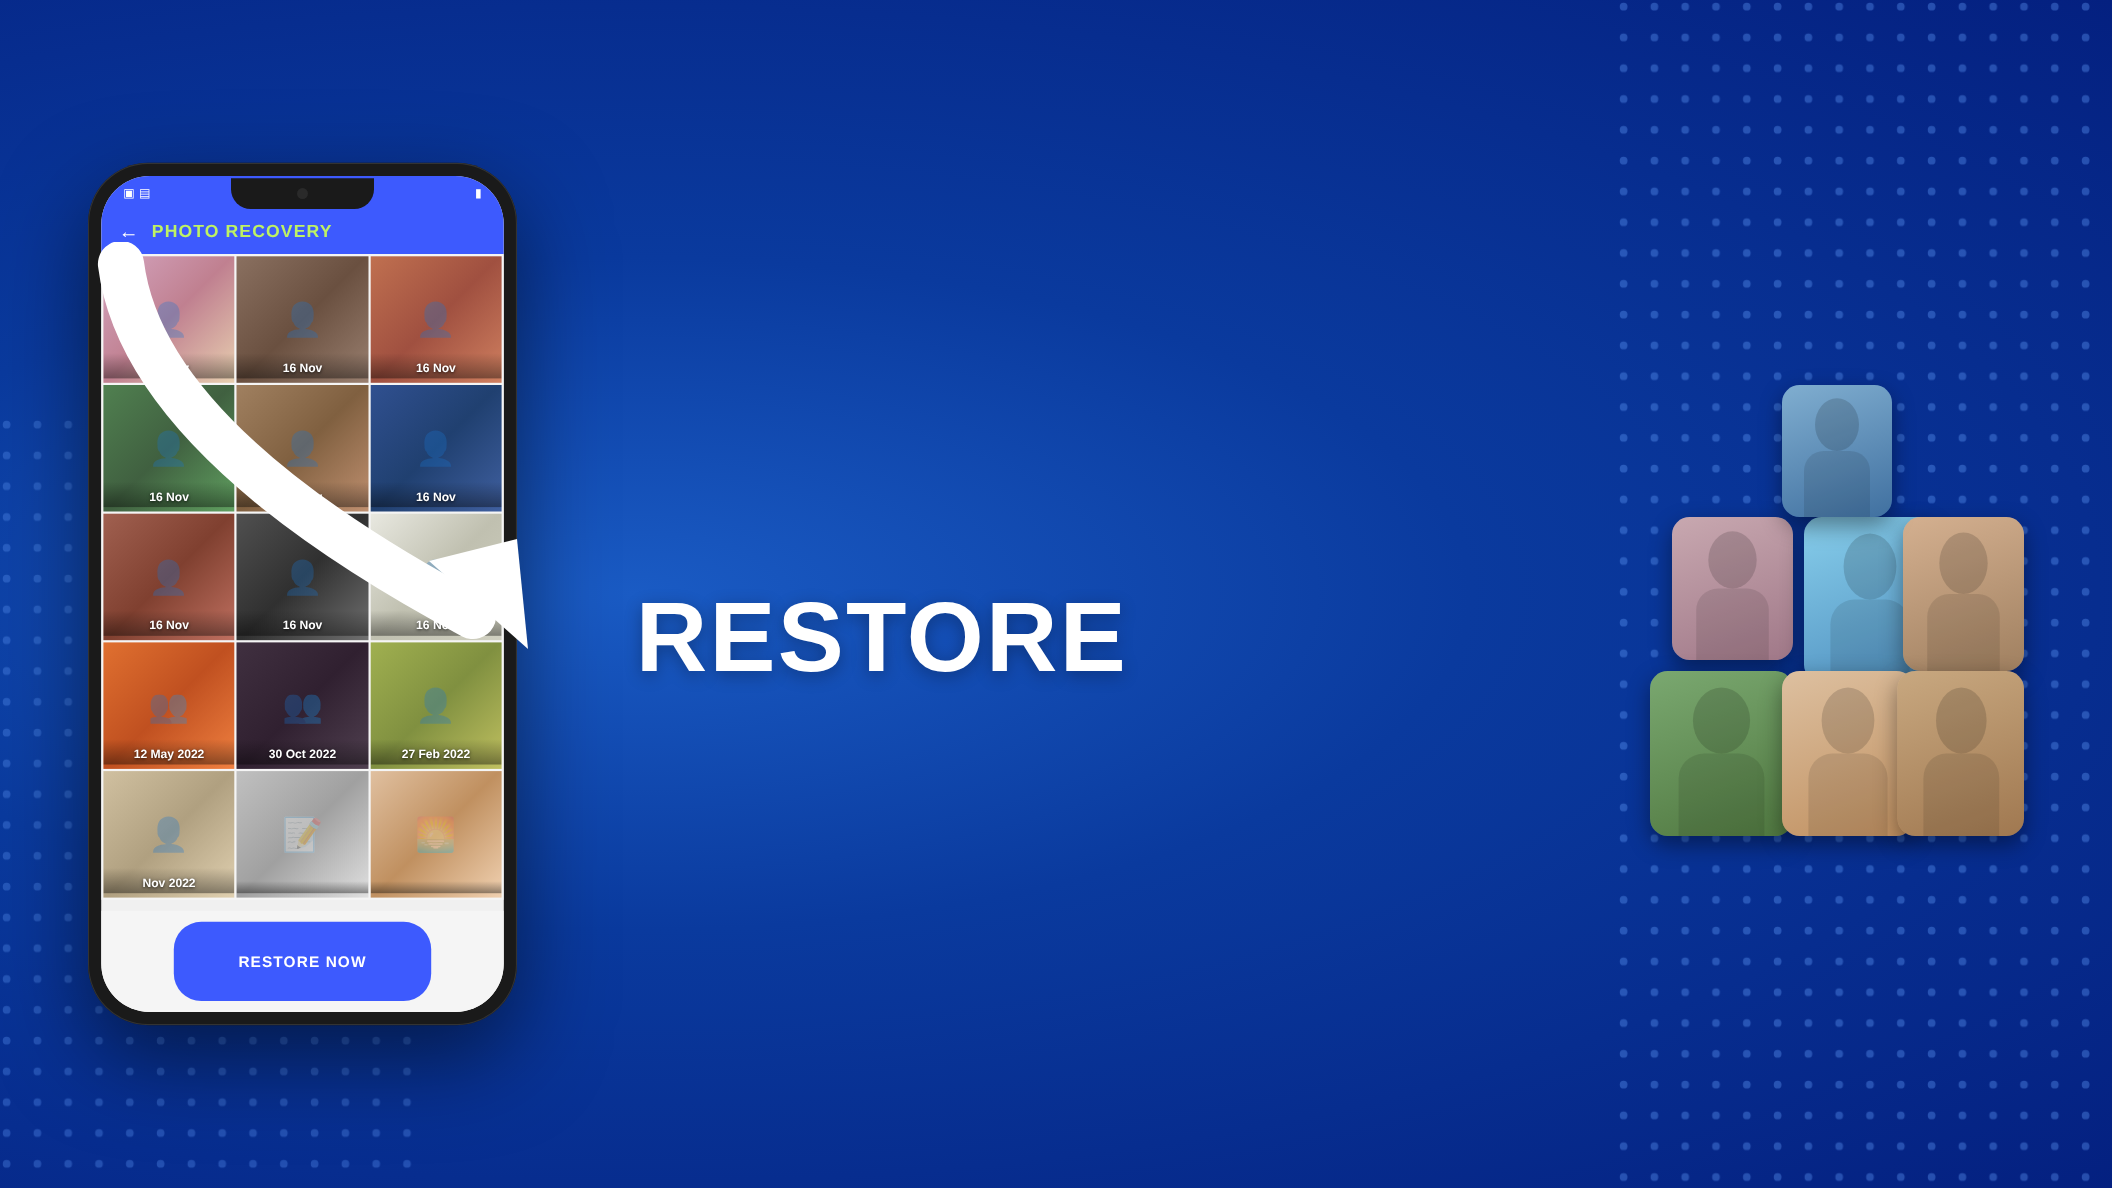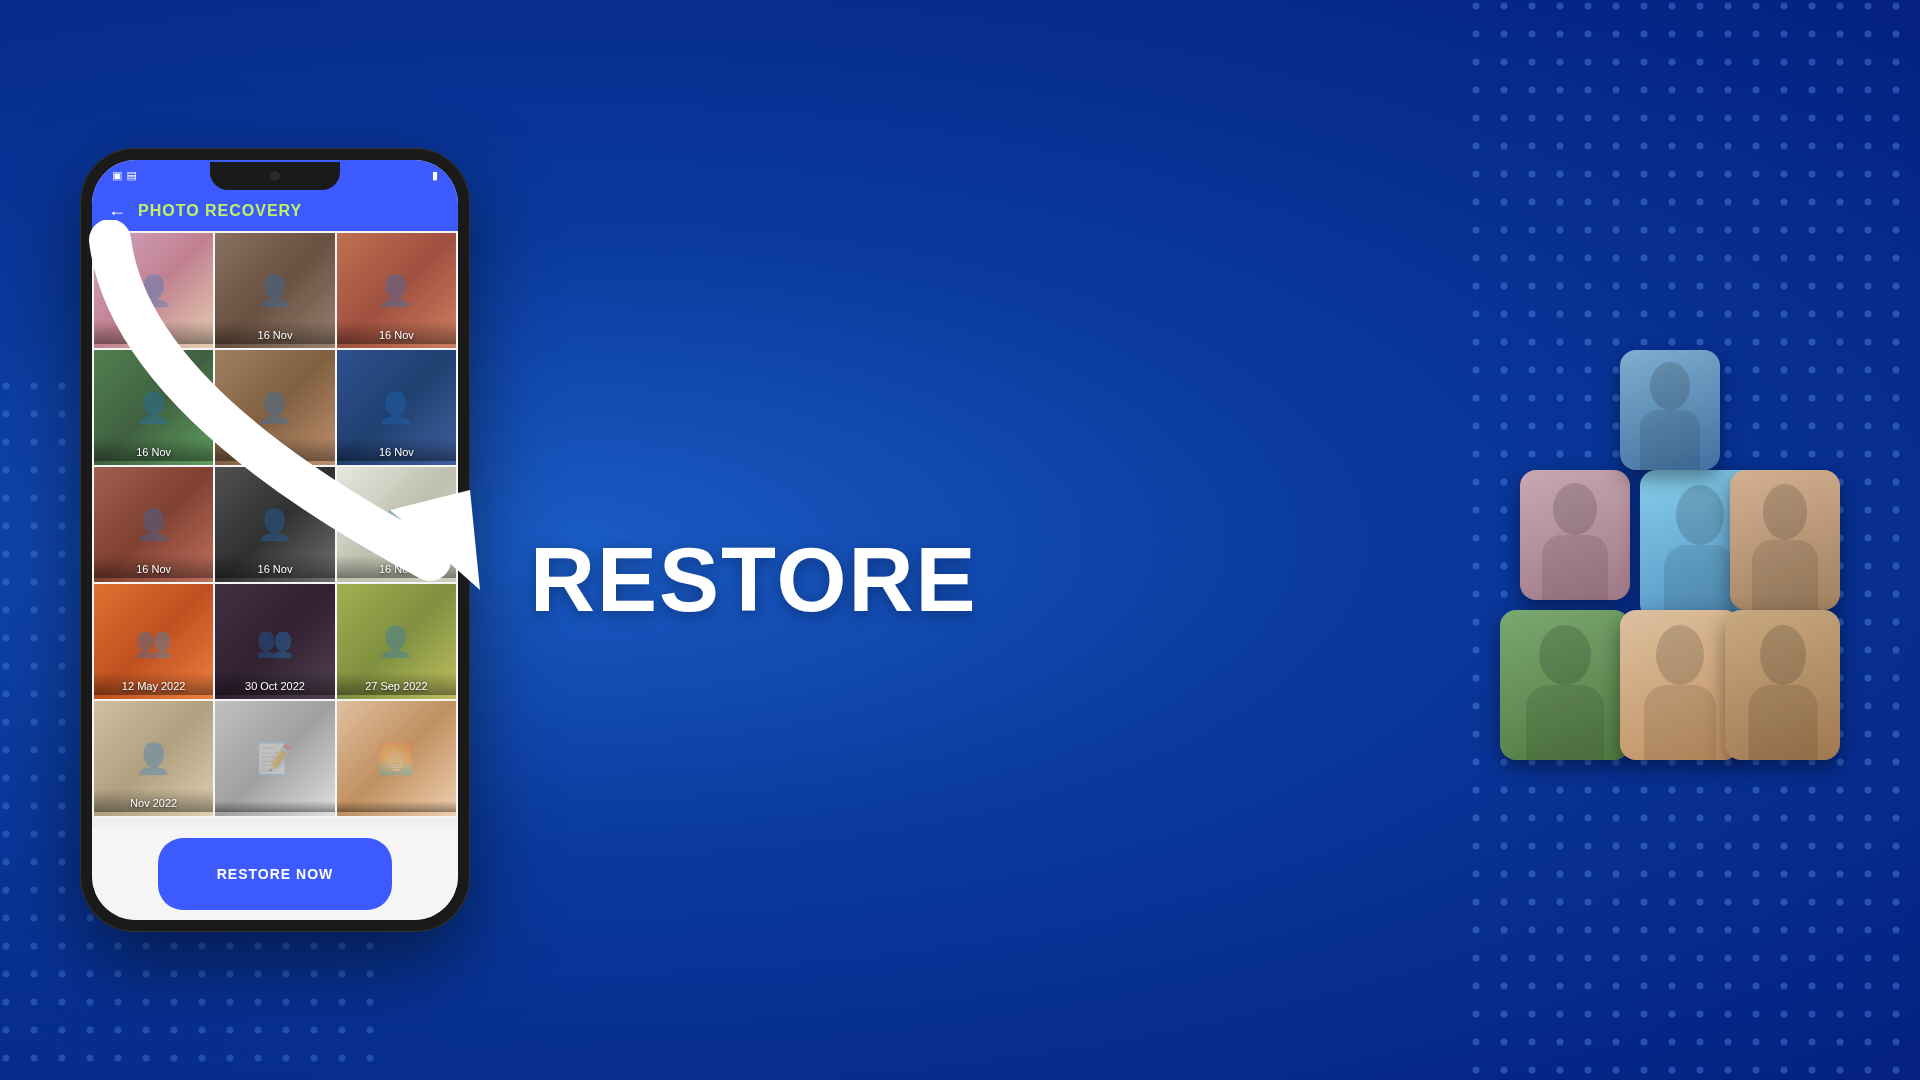--- a/index.html
+++ b/index.html
@@ -138,21 +138,21 @@
     }
 
     .photo-cell .date-label {
       position: absolute;
       bottom: 4px;
       left: 0;
       right: 0;
       text-align: center;
       color: white;
       font-size: 11px;
-      font-weight: 400;
+      font-weight: 700;
       text-shadow: 0 1px 3px rgba(0,0,0,0.8);
       background: linear-gradient(transparent, rgba(0,0,0,0.4));
       padding: 8px 2px 3px;
     }
 
     
     .p1 { background: linear-gradient(135deg, #d4a5c0, #c08090, #e8d0b0); }
     .p2 { background: linear-gradient(135deg, #8a7060, #6a5040, #9a8070); }
     .p3 { background: linear-gradient(135deg, #c07050, #a05040, #d08060); }
     .p4 { background: linear-gradient(135deg, #508050, #406040, #60a060); }
@@ -209,20 +209,21 @@
 
     .headline {
       color: white;
       font-size: 90px;
       font-weight: 900;
       line-height: 1.0;
       text-transform: uppercase;
       letter-spacing: 2px;
       text-shadow: 0 4px 15px rgba(0,0,0,0.3);
       margin-top: 80px;
+      margin-left: 48px;
     }
 
     
     .photo-collage {
       width: 340px;
       flex-shrink: 0;
       position: relative;
       height: 400px;
       margin-bottom: -40px;
     }
@@ -429,21 +430,21 @@
               <div class="photo-cell p10">
                 <div class="person-img">👥</div>
                 <div class="date-label">12 May 2022</div>
               </div>
               <div class="photo-cell p11">
                 <div class="person-img">👥</div>
                 <div class="date-label">30 Oct 2022</div>
               </div>
               <div class="photo-cell p12">
                 <div class="person-img">👤</div>
-                <div class="date-label">27 Sep 2022</div>
+                <div class="date-label">27 Feb 2022</div>
               </div>
 
               <div class="photo-cell p13">
                 <div class="person-img">👤</div>
                 <div class="date-label">Nov 2022</div>
               </div>
               <div class="photo-cell p14">
                 <div class="person-img">📝</div>
                 <div class="date-label"></div>
               </div>

